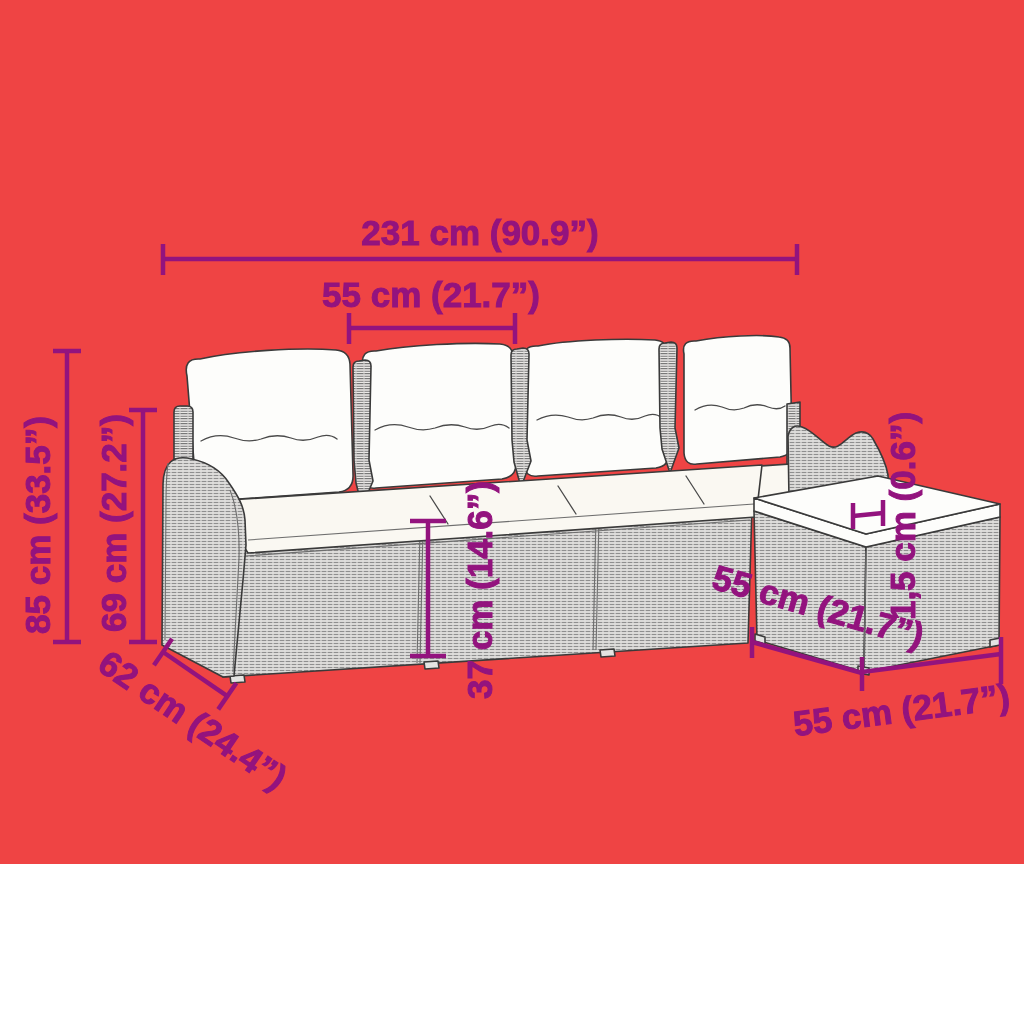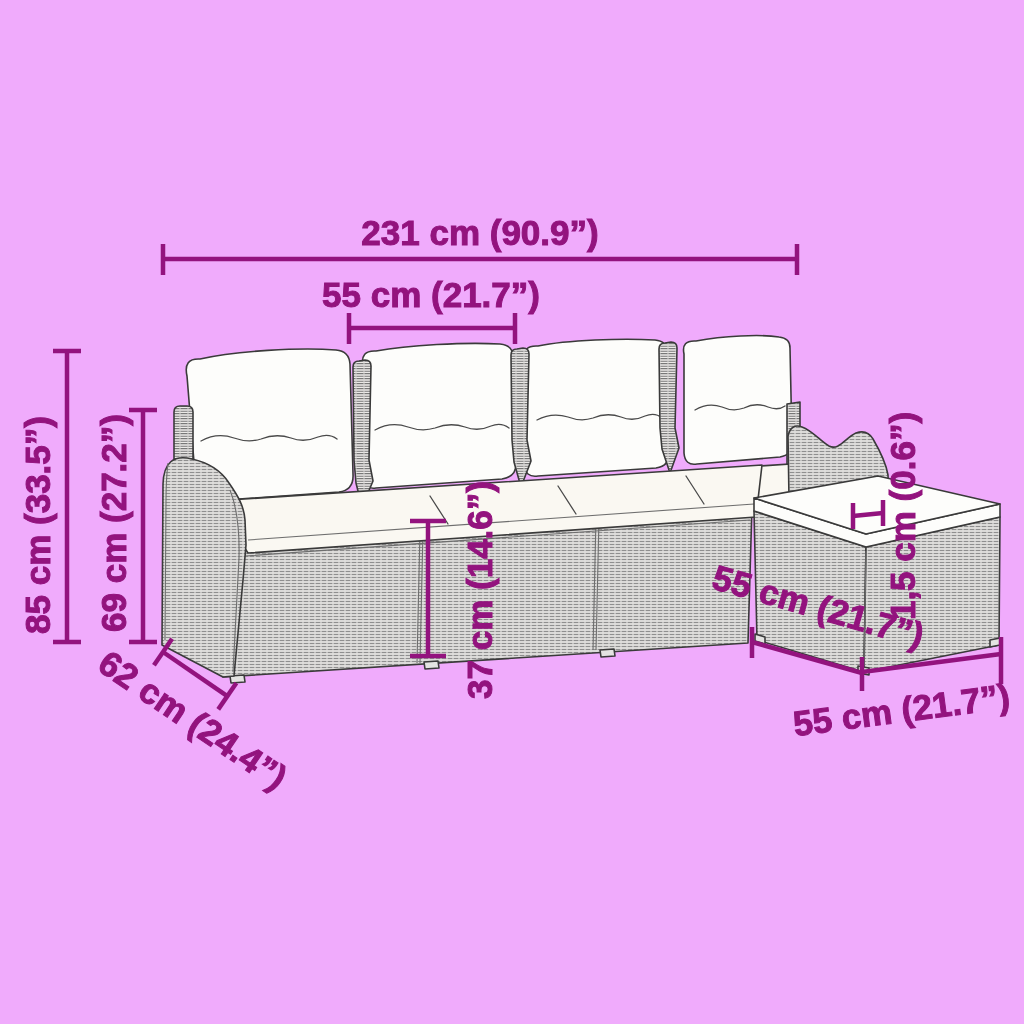--- a/index.html
+++ b/index.html
@@ -1,16 +1,16 @@
 <!DOCTYPE html>
 <html><head>
 <meta charset="utf-8">
 <style>
   html,body{margin:0;padding:0;background:#ffffff;}
-  .canvas{width:1024px;height:1024px;background:#f0abfc;position:relative;overflow:hidden;}
+  .canvas{width:1024px;height:864px;background:#ef4444;position:relative;overflow:hidden;}
   svg{display:block;}
   .furn{stroke:#3a3a3a;stroke-width:1.6;stroke-linejoin:round;}
   .cushion{fill:#fdfdfb;}
   .seatcushion{fill:#faf8f2;}
   .crease{fill:none;stroke:#4a4a4a;stroke-width:1.3;stroke-linecap:round;}
   .detail{fill:none;stroke:#6e6e6e;stroke-width:1.1;}
   .foot{fill:#e4e4e2;}
   .dimline{stroke:#93137E;stroke-width:4.5;fill:none;stroke-linecap:butt;}
   .dimlabel{fill:#93137E;font:700 35px "Liberation Sans", sans-serif;text-anchor:middle;}
 </style>

